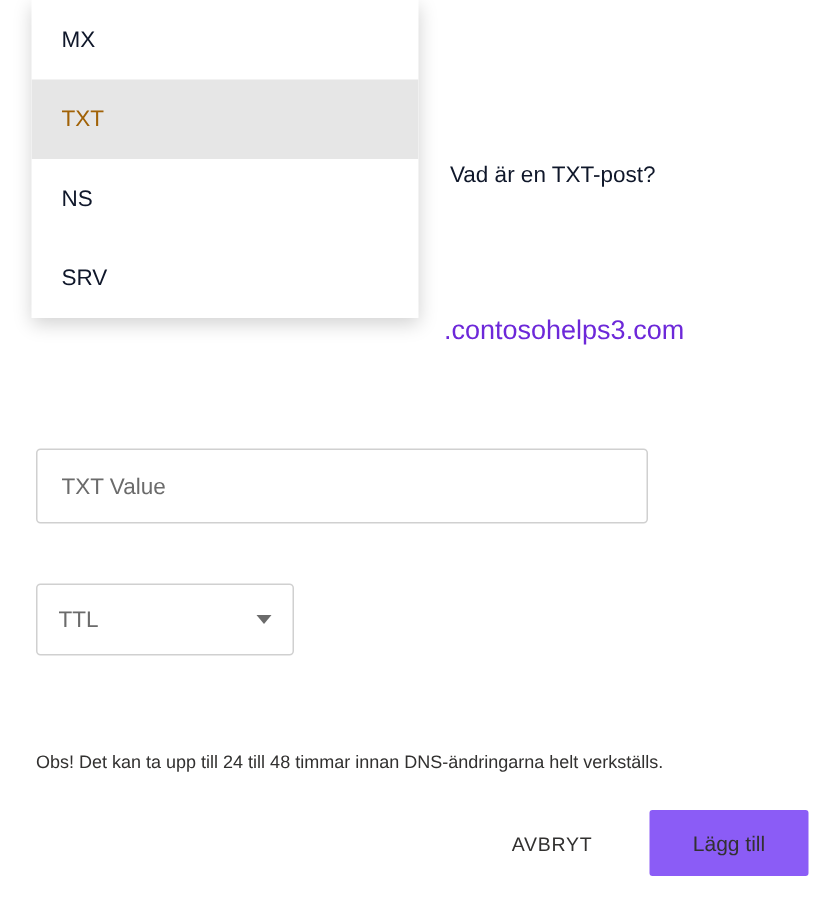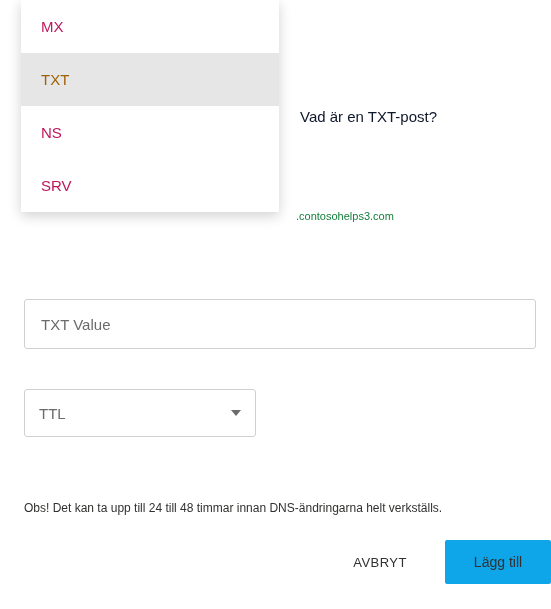--- a/index.html
+++ b/index.html
@@ -20,72 +20,72 @@
     }
     .link {
       color: #0f172a;
       font-size: 15px;
       cursor: pointer;
     }
     .domain-row {
       position: absolute;
       top: 210px;
       left: 296px;
-      color: #15803d;
-      font-size: 11px;
+      color: #6d28d9;
+      font-size: 18px;
     }
     .dropdown {
       position: absolute;
       top: 0;
       left: 21px;
       width: 258px;
       background: #fff;
       box-shadow: 0 4px 12px rgba(0,0,0,0.18);
       z-index: 10;
     }
     .dd-list {
       max-height: 246px;
       overflow-y: auto;
       width: 100%;
     }
     .dd-item {
       padding: 18px 20px;
       cursor: pointer;
       font-size: 15px;
-      color: #be185d;
+      color: #0f172a;
     }
     .dd-item.selected {
       background: #e6e6e6;
       color: #a16207;
     }
     
     .dd-list::-webkit-scrollbar { width: 10px; }
     .dd-list::-webkit-scrollbar-track { background: #f1f1f1; }
     .dd-list::-webkit-scrollbar-thumb { background: #c8c8c8; }
 
     .text-input {
       position: absolute;
       top: 299px;
       left: 24px;
-      width: 512px;
+      width: 408px;
       height: 50px;
       border: 1px solid #d0d0d0;
       border-radius: 3px;
       padding: 0 16px;
       font-size: 15px;
       font-family: inherit;
       color: #323130;
     }
     .text-input::placeholder { color: #6b6b6b; }
 
     .ttl-select {
       position: absolute;
       top: 389px;
       left: 24px;
-      width: 232px;
+      width: 172px;
       height: 48px;
       border: 1px solid #d0d0d0;
       border-radius: 3px;
       display: flex;
       align-items: center;
       justify-content: space-between;
       padding: 0 14px;
       cursor: pointer;
       color: #6b6b6b;
       font-size: 15px;
@@ -107,33 +107,34 @@
 
     .buttons {
       position: absolute;
       top: 540px;
       left: 0;
       right: 0;
       display: flex;
       justify-content: flex-end;
       align-items: center;
       gap: 28px;
+      padding-right: 12px;
     }
     .btn-cancel {
       background: none;
       border: none;
       font-size: 13px;
       letter-spacing: 0.5px;
       color: #323130;
       cursor: pointer;
       padding: 14px 10px;
       font-family: inherit;
     }
     .btn-primary {
-      background: #0ea5e9;
+      background: #8b5cf6;
       border: none;
       font-size: 14px;
       color: #323130;
       cursor: pointer;
       padding: 0 22px;
       height: 44px;
       min-width: 106px;
       border-radius: 2px;
       font-family: inherit;
     }

